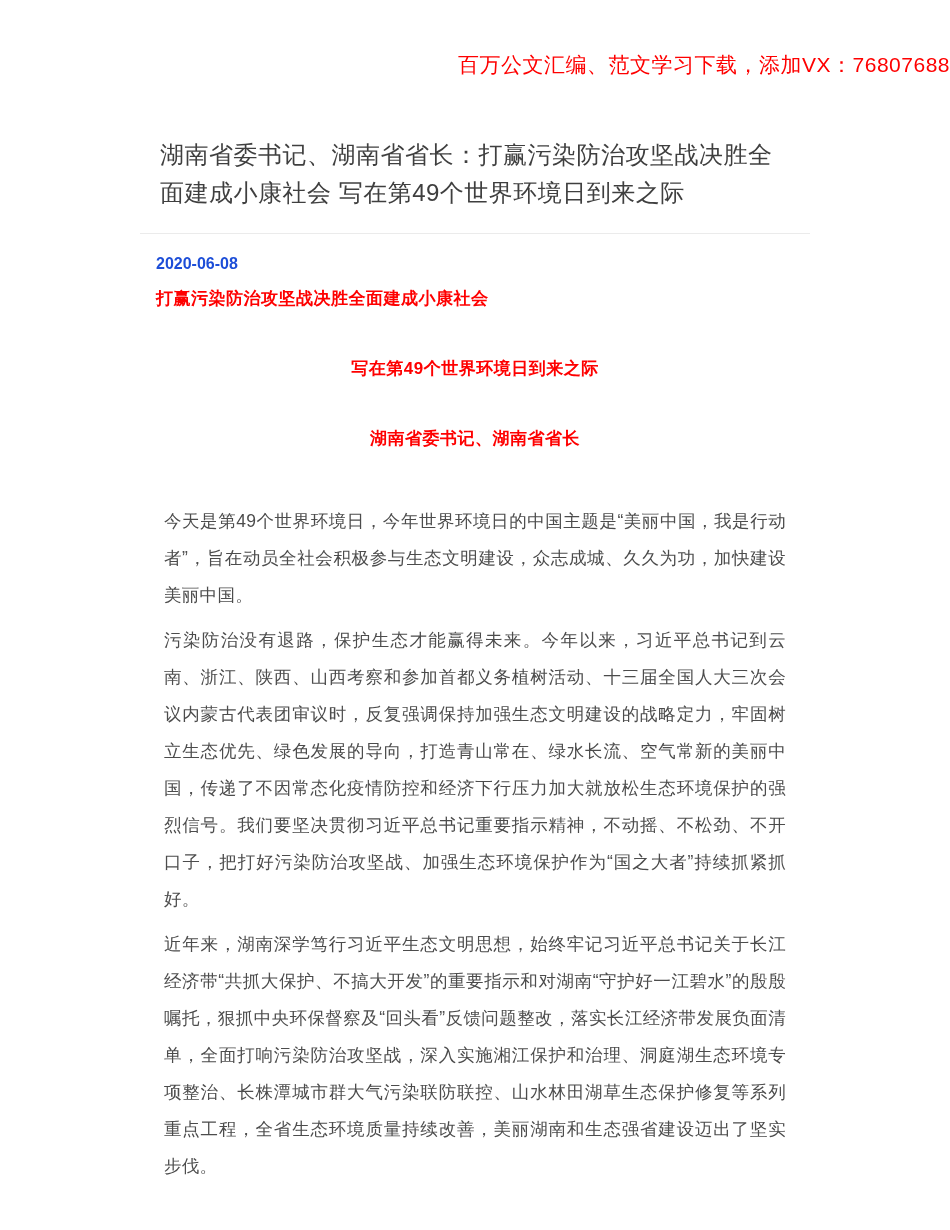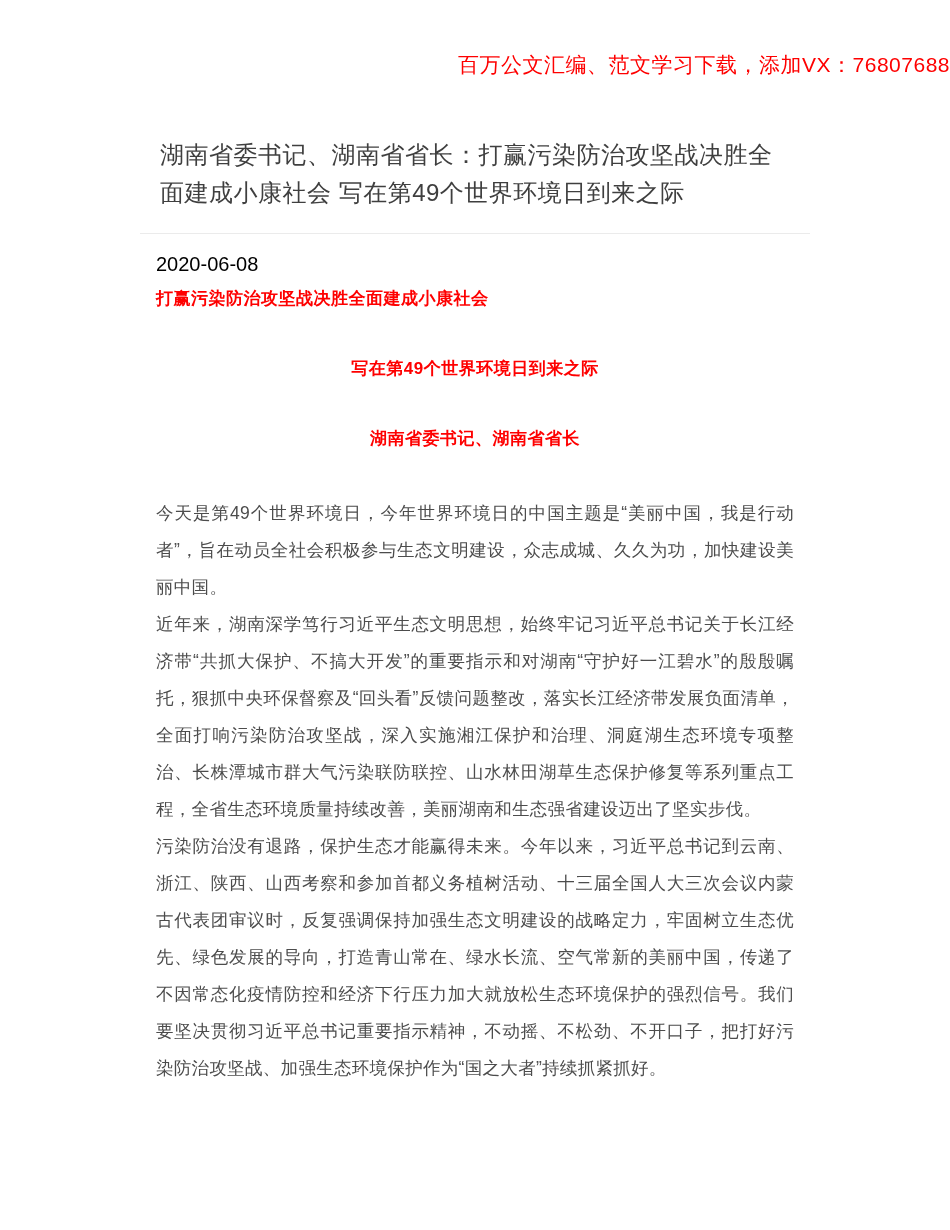--- a/index.html
+++ b/index.html
@@ -36,40 +36,41 @@
     letter-spacing: 0.5px;
   }
   .divider {
     border: none;
     border-top: 1px solid #ebebeb;
     margin: 21px 0 0 0;
     height: 0;
   }
   .date {
     padding: 17px 16px 0 16px;
-    color: #000000;
-    font-size: 20px;
+    color: #1d4ed8;
+    font-size: 16px;
     line-height: 26px;
+    font-weight: bold;
   }
   .sub {
     padding: 0 16px;
     color: #fe0000;
     font-size: 17px;
     font-weight: 700;
     line-height: 34px;
     letter-spacing: 0.5px;
     margin-top: 36px;
   }
   .sub.first { margin-top: 5px; }
   .sub.center { text-align: center; }
   .paras {
     padding: 39px 16px 60px 16px;
   }
   .paras p {
-    margin: 0;
+    margin: 8px;
     font-size: 17.5px;
     line-height: 37px;
     color: #4c4c4c;
     text-align: justify;
     letter-spacing: 0.3px;
   }
 </style>
 </head>
 <body>
 
@@ -89,19 +90,19 @@
 
     <div class="sub first">打赢污染防治攻坚战决胜全面建成小康社会</div>
 
     <div class="sub center">写在第49个世界环境日到来之际</div>
 
     <div class="sub center">湖南省委书记、湖南省省长</div>
 
 
     <div class="paras">
       <p>今天是第49个世界环境日，今年世界环境日的中国主题是“美丽中国，我是行动者”，旨在动员全社会积极参与生态文明建设，众志成城、久久为功，加快建设美丽中国。</p>
+      <p>污染防治没有退路，保护生态才能赢得未来。今年以来，习近平总书记到云南、浙江、陕西、山西考察和参加首都义务植树活动、十三届全国人大三次会议内蒙古代表团审议时，反复强调保持加强生态文明建设的战略定力，牢固树立生态优先、绿色发展的导向，打造青山常在、绿水长流、空气常新的美丽中国，传递了不因常态化疫情防控和经济下行压力加大就放松生态环境保护的强烈信号。我们要坚决贯彻习近平总书记重要指示精神，不动摇、不松劲、不开口子，把打好污染防治攻坚战、加强生态环境保护作为“国之大者”持续抓紧抓好。</p>
       <p>近年来，湖南深学笃行习近平生态文明思想，始终牢记习近平总书记关于长江经济带“共抓大保护、不搞大开发”的重要指示和对湖南“守护好一江碧水”的殷殷嘱托，狠抓中央环保督察及“回头看”反馈问题整改，落实长江经济带发展负面清单，全面打响污染防治攻坚战，深入实施湘江保护和治理、洞庭湖生态环境专项整治、长株潭城市群大气污染联防联控、山水林田湖草生态保护修复等系列重点工程，全省生态环境质量持续改善，美丽湖南和生态强省建设迈出了坚实步伐。</p>
-      <p>污染防治没有退路，保护生态才能赢得未来。今年以来，习近平总书记到云南、浙江、陕西、山西考察和参加首都义务植树活动、十三届全国人大三次会议内蒙古代表团审议时，反复强调保持加强生态文明建设的战略定力，牢固树立生态优先、绿色发展的导向，打造青山常在、绿水长流、空气常新的美丽中国，传递了不因常态化疫情防控和经济下行压力加大就放松生态环境保护的强烈信号。我们要坚决贯彻习近平总书记重要指示精神，不动摇、不松劲、不开口子，把打好污染防治攻坚战、加强生态环境保护作为“国之大者”持续抓紧抓好。</p>
     </div>
 
   </div>
 
 </div>
 
 </body></html>

